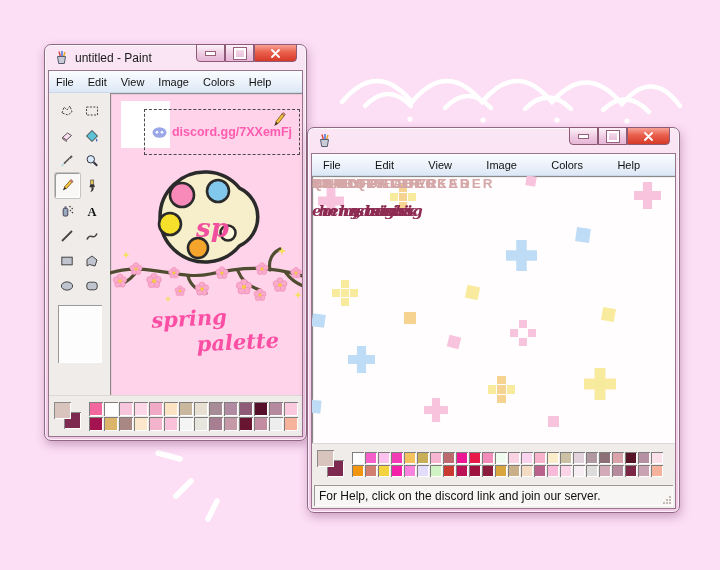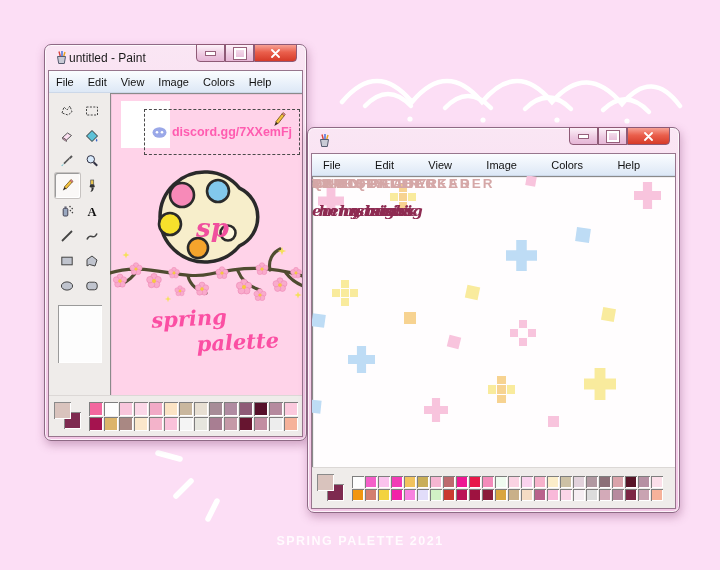--- a/index.html
+++ b/index.html
@@ -3,21 +3,21 @@
 <meta charset="utf-8">
 <style>
   html,body{margin:0;padding:0;}
   #stage{position:relative;width:720px;height:570px;background:#fcdef5;overflow:hidden;
          font-family:"Liberation Sans",sans-serif;}
 
   
   .window{position:absolute;border-radius:7px;border:1px solid #8e6a85;
           background:linear-gradient(#fae6f4,#f3c7e6);
           box-shadow:1px 4px 10px rgba(120,50,100,.35), inset 0 0 0 1px rgba(255,255,255,.75);}
-  .titlebar{height:25px;display:flex;align-items:center;padding:0 9px;
+  .titlebar{height:25px;display:flex;align-items:center;gap:6px;padding:0 9px;
             font-size:12px;color:#1a1a1a;}
   .controls{position:absolute;top:-1px;right:9px;display:flex;z-index:6;}
   .ctrl{width:29px;height:18px;border:1px solid #8e5a76;display:flex;align-items:center;
         justify-content:center;background:linear-gradient(#fdf2f9,#eecbe2 55%,#e6b6d6);
         box-sizing:border-box;cursor:pointer;}
   .ctrl:first-child{border-radius:0 0 0 4px;}
   .ctrl.close{width:43px;background:linear-gradient(#f7a195,#ea5f4c 45%,#d63a28);
               border-radius:0 0 4px 0;}
   .glyph-min{width:9px;height:3px;background:#fff;box-shadow:0 0 0 1px #96607b;}
   .glyph-max{width:8px;height:7px;border:2px solid #fff;box-shadow:0 0 0 1px #96607b;}
@@ -527,17 +527,31 @@
             <div class="sw" style="background: rgb(251, 213, 231); width: 12px; height: 12px;"></div>
             <div class="sw" style="background: rgb(246, 238, 242); width: 12px; height: 12px;"></div>
             <div class="sw" style="background: rgb(220, 220, 220); width: 12px; height: 12px;"></div>
             <div class="sw" style="background: rgb(211, 170, 184); width: 12px; height: 12px;"></div>
             <div class="sw" style="background: rgb(183, 139, 158); width: 12px; height: 12px;"></div>
             <div class="sw" style="background: rgb(124, 39, 69); width: 12px; height: 12px;"></div>
             <div class="sw" style="background: rgb(201, 163, 178); width: 12px; height: 12px;"></div>
             <div class="sw" style="background: rgb(246, 178, 154); width: 12px; height: 12px;"></div>
           </div>
       </div>
+      <div class="statusbar">
+        <div class="statusfield">
+          <span>For Help, click on the discord link and join our server.</span>
+          <svg class="grip" width="10" height="10">
+              <g fill="#c3bab4">
+                <rect x="7" y="1" width="2" height="2"></rect>
+                <rect x="4" y="4" width="2" height="2"></rect>
+                <rect x="7" y="4" width="2" height="2"></rect>
+                <rect x="1" y="7" width="2" height="2"></rect>
+                <rect x="4" y="7" width="2" height="2"></rect>
+                <rect x="7" y="7" width="2" height="2"></rect>
+              </g>
+            </svg>
+        </div>
+      </div>
     </div>
   </div>
 
-  <div id="footer">SPRING PALETTE 2021</div>
 </div>
 
 </body></html>

